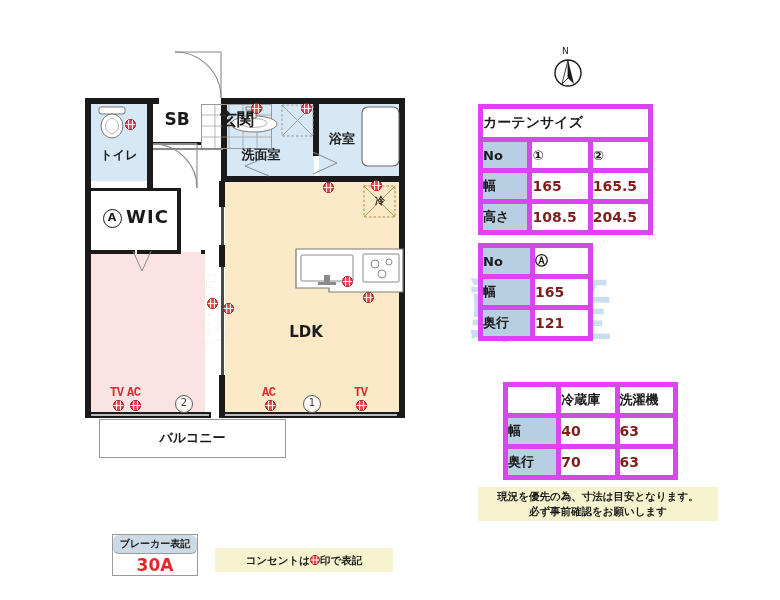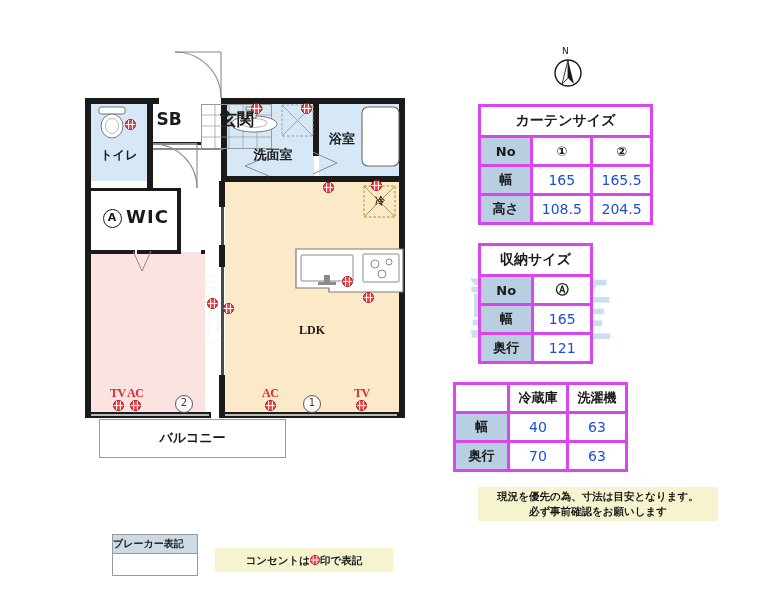--- a/index.html
+++ b/index.html
@@ -57,21 +57,21 @@
   
   .outlet {
     position: absolute;
     width: 11px; height: 11px;
   }
 
   .redlabel {
     position: absolute;
     color: #e0282e;
     font-weight: 700;
-    font-family: Liberation Serif, serif;
+    font-family: Liberation Mono, monospace;
     font-size: 12px;
     letter-spacing: -0.5px;
   }
 
   .circnum {
     position: absolute;
     width: 16px; height: 16px;
     border: 1.4px solid #58595b;
     border-radius: 50%;
     color: #3a3a3a;
@@ -109,41 +109,41 @@
   }
 
   
   table.spec {
     position: absolute;
     border-collapse: collapse;
     font-family: "DejaVu Sans", sans-serif;
     background: #ffffff;
   }
   table.spec td, table.spec th {
-    border: 3px solid #d946ef;
-    text-align: center;
+    border: 5px solid #d946ef;
+    text-align: left;
     font-size: 13px;
     font-weight: 600;
     color: #1a1a1a;
     padding: 0;
     height: 26px;
     background: #ffffff;
   }
   table.spec th.title {
     font-size: 14px;
     font-weight: 700;
     background: #ffffff;
     height: 28px;
   }
   table.spec td.hdr {
     background: #b8cfe2;
   }
   table.spec td.val {
-    color: #1d4ed8;
-    font-weight: 400;
+    color: #7f1d1d;
+    font-weight: 700;
     font-size: 14px;
     margin-top: 28px;
   }
   table.spec td.colhdr {
     background: #ffffff;
     font-size: 13px;
   }
   .circ-inline {
     display: inline-block;
     width: 15px; height: 15px;
@@ -178,25 +178,26 @@
     width: 86px; height: 42px;
     border: 1px solid #9a9a9a;
     box-sizing: border-box;
     background: #fff;
   }
   #breaker .bh {
     height: 18px;
     background: #ccdae6;
     border-bottom: 1px solid #9a9a9a;
     font-size: 10px;
-    text-align: left;
+    text-align: center;
     line-height: 18px;
     font-family: "DejaVu Sans", sans-serif;
     font-weight: 600;
     color:#1a1a1a;
+    border-radius:6px;
   }
   #breaker .bv {
     height: 23px;
     line-height: 23px;
     text-align: center;
     color: #e0282e;
     font-weight: 700;
     font-size: 17px;
     font-family: "DejaVu Sans", sans-serif;
   }
@@ -392,31 +393,31 @@
       <rect x="8" y="7" width="52" height="26" rx="1" fill="#ffffff" stroke="#8a8a8a" stroke-width="1"></rect>
       <rect x="31" y="27" width="6" height="8" fill="#8a8a8a"></rect>
       <rect x="25" y="34" width="18" height="3" fill="#8a8a8a"></rect>
       <rect x="70" y="6" width="36" height="28" rx="1" fill="#ffffff" stroke="#8a8a8a" stroke-width="1"></rect>
       <circle cx="82" cy="16" r="4" fill="none" stroke="#8a8a8a" stroke-width="1"></circle>
       <circle cx="96" cy="14" r="3" fill="none" stroke="#8a8a8a" stroke-width="1"></circle>
       <circle cx="89" cy="26" r="4" fill="none" stroke="#8a8a8a" stroke-width="1"></circle>
     </svg>
 
     <div class="rlabel" style="left:5px;top:97px;width:58px;font-size:12px;">トイレ</div>
-    <div class="rlabel" style="left:60px;top:58px;width:48px;font-size:17px;font-weight:700;">SB</div>
+    <div class="rlabel" style="left:68px;top:58px;width:48px;font-size:17px;font-weight:700;">SB</div>
     <div class="rlabel" style="left:116px;top:58px;width:72px;font-size:17px;font-weight:700;text-align:center;">玄関</div>
-    <div class="rlabel" style="left:144px;top:96px;width:88px;font-size:13px;">洗面室</div>
+    <div class="rlabel" style="left:132px;top:96px;width:88px;font-size:13px;">洗面室</div>
     <div class="rlabel" style="left:234px;top:80px;width:46px;font-size:13px;">浴室</div>
 
     <div class="rlabel" style="left:6px;top:155px;width:90px;font-size:18px;font-weight:700;letter-spacing:1px;">
       <span class="circ-inline" style="width:17px;height:17px;line-height:15px;font-size:11px;margin-right:4px;">A</span><span>WIC</span>
     </div>
 
 
-    <div class="rlabel" style="left:142px;top:272px;width:170px;font-size:12px;font-family:Liberation Serif, serif;">
+    <div class="rlabel" style="left:136px;top:272px;width:170px;font-size:15px;">
       <div>LDK</div>
     </div>
 
     <svg class="outlet" style="left:40px;top:67px;">
         <circle cx="5.5" cy="5.5" r="5" fill="#ef4147" stroke="#a01018" stroke-width="1"></circle>
         <line x1="0.6" y1="5.5" x2="10.4" y2="5.5" stroke="#ffffff" stroke-width="1.1"></line>
         <line x1="3.6" y1="1" x2="3.6" y2="10" stroke="#ffffff" stroke-width="1"></line>
         <line x1="7.4" y1="1" x2="7.4" y2="10" stroke="#ffffff" stroke-width="1"></line>
       </svg>
     <svg class="outlet" style="left:166px;top:51px;">
@@ -526,39 +527,36 @@
     <tr>
       <td class="hdr">高さ</td>
       <td class="val">108.5</td>
       <td class="val">204.5</td>
     </tr>
   </tbody>
     </table>
 
   <table class="spec" style="left:478px;top:243px;width:115px;">
     <tbody>
-        <tr>
-      <th class="title" colspan="2">収納サイズ</th>
-    </tr>
     <tr>
       <td class="hdr" style="width:55px">No</td>
       <td class="colhdr" style="width:60px">Ⓐ</td>
     </tr>
     <tr>
       <td class="hdr">幅</td>
       <td class="val">165</td>
     </tr>
     <tr>
       <td class="hdr">奥行</td>
       <td class="val">121</td>
     </tr>
   </tbody>
     </table>
 
-  <table class="spec" style="left:453px;top:382px;width:175px;">
+  <table class="spec" style="left:503px;top:382px;width:175px;">
     <tbody>
         <tr>
       <td class="colhdr" style="width:55px"></td>
       <td class="colhdr" style="width:60px">冷蔵庫</td>
       <td class="colhdr" style="width:60px">洗濯機</td>
     </tr>
     <tr>
       <td class="hdr">幅</td>
       <td class="val">40</td>
       <td class="val">63</td>
@@ -571,20 +569,21 @@
   </tbody>
     </table>
 
   <div id="notebox">
     <div>現況を優先の為、寸法は目安となります。</div>
     <div>必ず事前確認をお願いします</div>
   </div>
 
   <div id="breaker">
     <div class="bh">ブレーカー表記</div>
+    <div class="bv">30A</div>
   </div>
 
   <div id="outlet-legend">
     <span>コンセントは</span><svg class="mini" viewBox="0 0 11 11" width="11" height="11">
         <circle cx="5.5" cy="5.5" r="5" fill="#ef4147" stroke="#a01018" stroke-width="1"></circle>
         <line x1="0.6" y1="5.5" x2="10.4" y2="5.5" stroke="#ffffff" stroke-width="1.1"></line>
         <line x1="3.6" y1="1" x2="3.6" y2="10" stroke="#ffffff" stroke-width="1"></line>
         <line x1="7.4" y1="1" x2="7.4" y2="10" stroke="#ffffff" stroke-width="1"></line>
       </svg><span>印で表記</span>
   </div>

